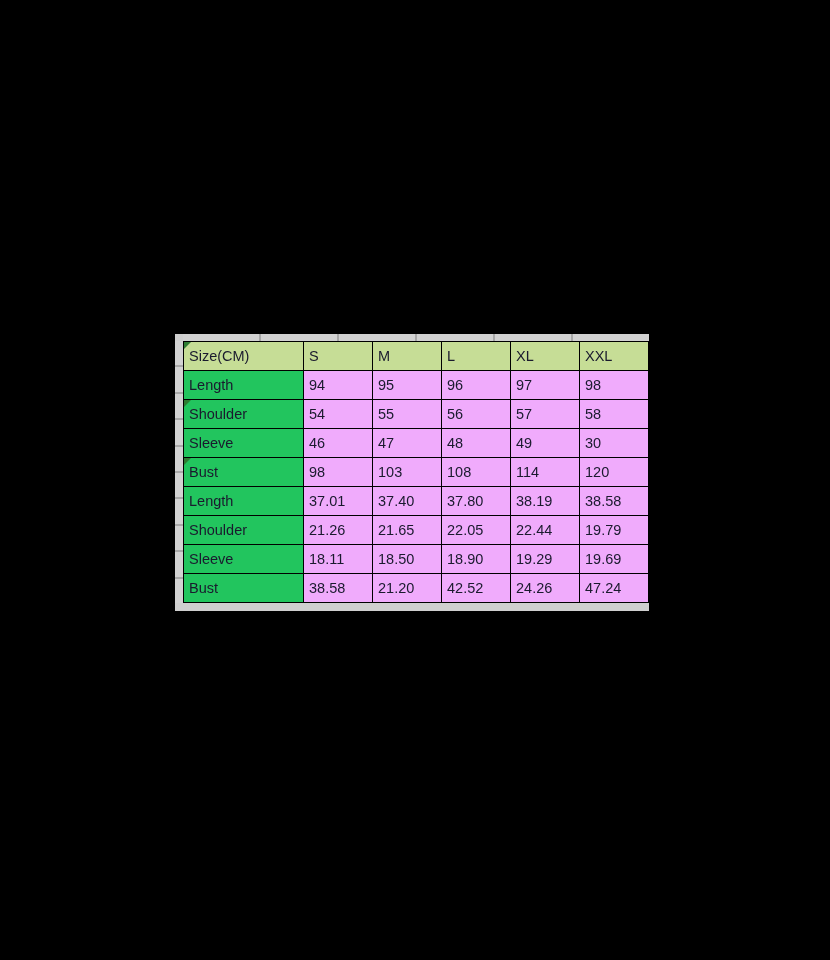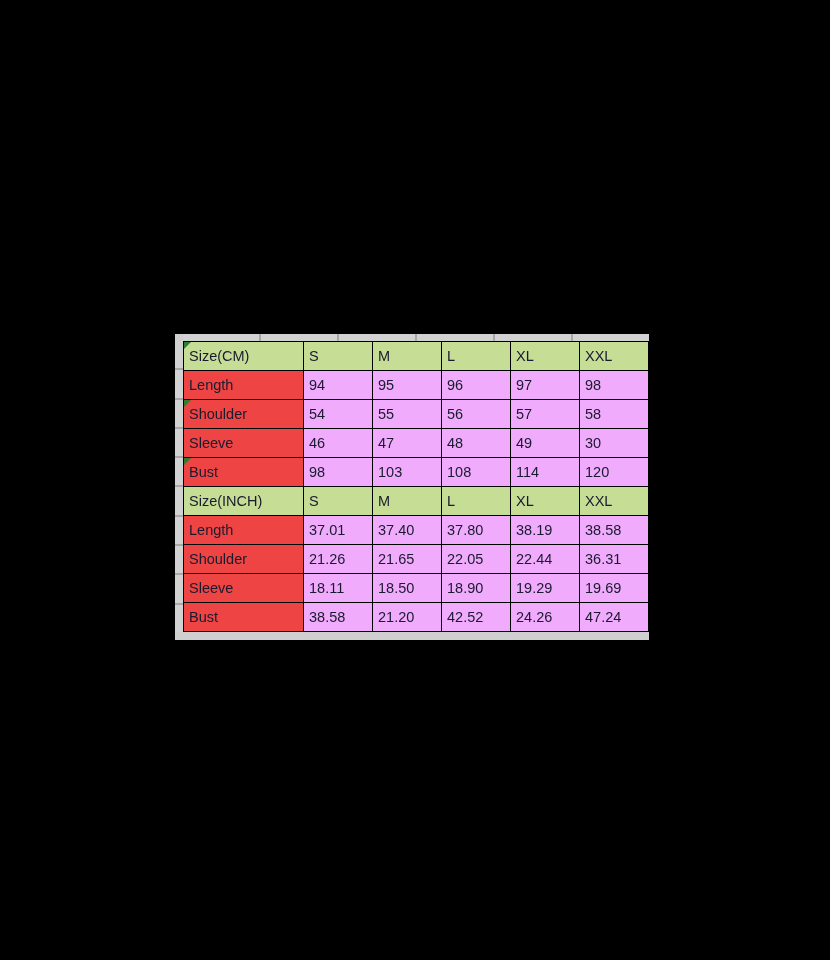--- a/index.html
+++ b/index.html
@@ -79,21 +79,21 @@
     color: #1a1a2e;
     white-space: nowrap;
     overflow: hidden;
     vertical-align: middle;
     background: #f0abfc;
   }
 
   
   table.sheet td.label {
     width: 120px;
-    background: #ef4444;
+    background: #22c55e;
     position: relative;
   }
 
   
   table.sheet tr.section td {
     background: #c6dd96;
   }
 
   
   td.marked::before {
@@ -187,45 +187,37 @@
 
         <tr>
           <td class="label marked">Bust</td>
           <td>98</td>
           <td>103</td>
           <td>108</td>
           <td>114</td>
           <td>120</td>
         </tr>
 
-        <tr class="section">
-          <td class="label">Size(INCH)</td>
-          <td>S</td>
-          <td>M</td>
-          <td>L</td>
-          <td>XL</td>
-          <td>XXL</td>
-        </tr>
 
         <tr>
           <td class="label">Length</td>
           <td>37.01</td>
           <td>37.40</td>
           <td>37.80</td>
           <td>38.19</td>
           <td>38.58</td>
         </tr>
 
         <tr>
           <td class="label">Shoulder</td>
           <td>21.26</td>
           <td>21.65</td>
           <td>22.05</td>
           <td>22.44</td>
-          <td>36.31</td>
+          <td>19.79</td>
         </tr>
 
         <tr>
           <td class="label">Sleeve</td>
           <td>18.11</td>
           <td>18.50</td>
           <td>18.90</td>
           <td>19.29</td>
           <td>19.69</td>
         </tr>

